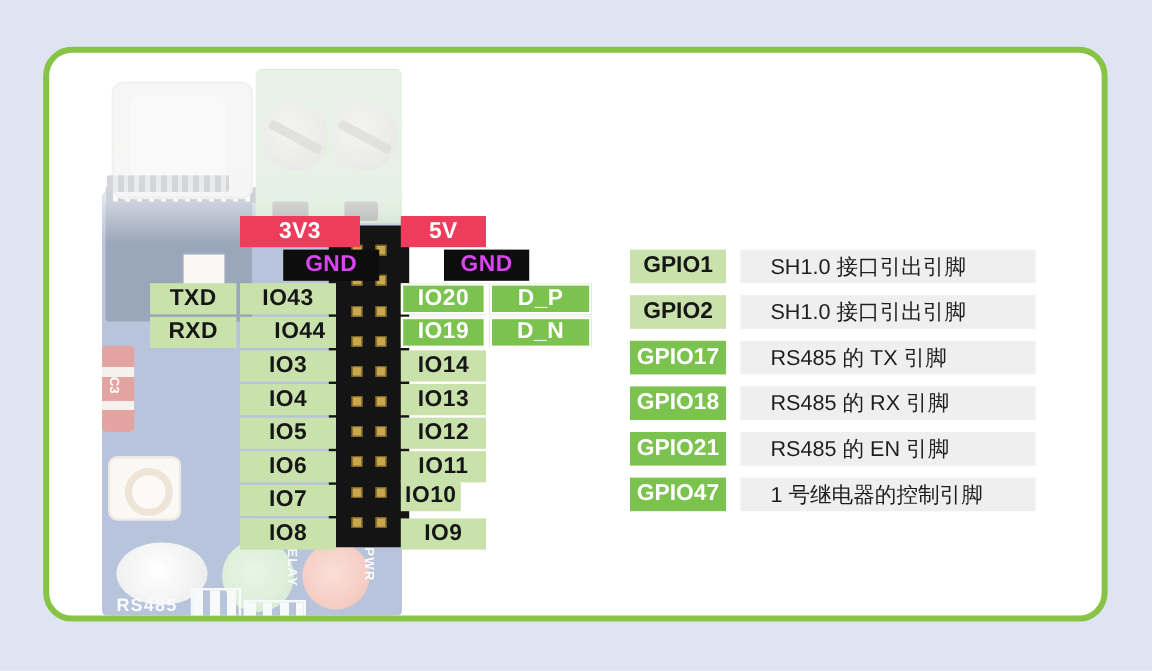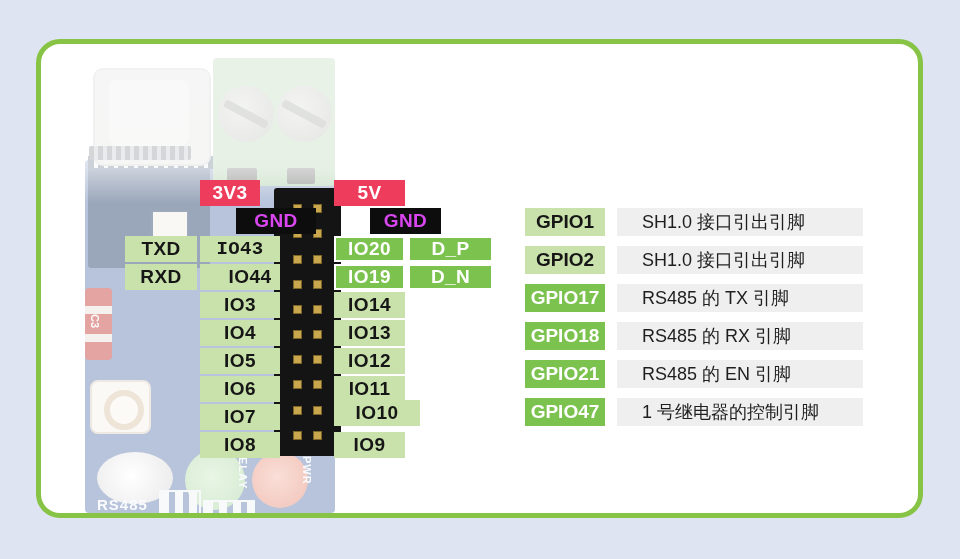--- a/index.html
+++ b/index.html
@@ -154,39 +154,39 @@
         <span class="pin"></span>
         <span class="pin"></span>
       </div>
       <div class="pin-row">
         <span class="pin"></span>
         <span class="pin"></span>
       </div>
     </div>
 
   <div id="pin-layer">
-      <div class="pin-box label-power" style="left: 159px; top: 136px; width: 60px; text-align: center;">3V3</div>
+      <div class="pin-box label-power" style="left: 159px; top: 136px; width: 100px; text-align: center;">3V3</div>
       <div class="pin-box label-ground" style="left: 159px; top: 164px; width: 80px;">GND</div>
-      <div class="pin-box label-light" style="left: 159px; top: 192px; width: 80px; font-family: Liberation Mono, monospace;">IO43</div>
+      <div class="pin-box label-light" style="left: 159px; top: 192px; width: 80px;">IO43</div>
       <div class="pin-box label-light" style="left: 159px; top: 220px; width: 80px; padding-left: 20px;">IO44</div>
       <div class="pin-box label-light" style="left: 159px; top: 248px; width: 80px;">IO3</div>
       <div class="pin-box label-light" style="left: 159px; top: 276px; width: 80px;">IO4</div>
       <div class="pin-box label-light" style="left: 159px; top: 304px; width: 80px;">IO5</div>
       <div class="pin-box label-light" style="left: 159px; top: 332px; width: 80px;">IO6</div>
       <div class="pin-box label-light" style="left: 159px; top: 360px; width: 80px;">IO7</div>
       <div class="pin-box label-light" style="left: 159px; top: 388px; width: 80px;">IO8</div>
       <div class="pin-box label-power" style="left: 293px; top: 136px; width: 71px;">5V</div>
       <div class="pin-box label-ground" style="left: 293px; top: 164px; width: 71px;">GND</div>
       <div class="pin-box label-dark" style="left: 293px; top: 192px; width: 71px;">IO20</div>
       <div class="pin-box label-dark" style="left: 293px; top: 220px; width: 71px;">IO19</div>
       <div class="pin-box label-light" style="left: 293px; top: 248px; width: 71px;">IO14</div>
       <div class="pin-box label-light" style="left: 293px; top: 276px; width: 71px;">IO13</div>
       <div class="pin-box label-light" style="left: 293px; top: 304px; width: 71px;">IO12</div>
       <div class="pin-box label-light" style="left: 293px; top: 332px; width: 71px;">IO11</div>
-      <div class="pin-box label-light" style="left: 293px; top: 356px; width: 86px;">IO10</div>
+      <div class="pin-box label-light" style="left: 293px; top: 356px; width: 50px;">IO10</div>
       <div class="pin-box label-light" style="left: 293px; top: 388px; width: 71px;">IO9</div>
       <div class="pin-box label-light" style="left: 84px; top: 192px; width: 72px;">TXD</div>
       <div class="pin-box label-light" style="left: 84px; top: 220px; width: 72px;">RXD</div>
       <div class="pin-box label-dark" style="left: 367px; top: 192px; width: 85px;">D_P</div>
       <div class="pin-box label-dark" style="left: 367px; top: 220px; width: 85px;">D_N</div>
     </div>
 
   <div id="legend-layer">
       <div class="legend-pin light" style="left: 484px; top: 164px; width: 80px;">GPIO1</div>
       <div class="legend-desc" style="left: 576px; top: 164px; width: 246px;">SH1.0 接口引出引脚</div>

